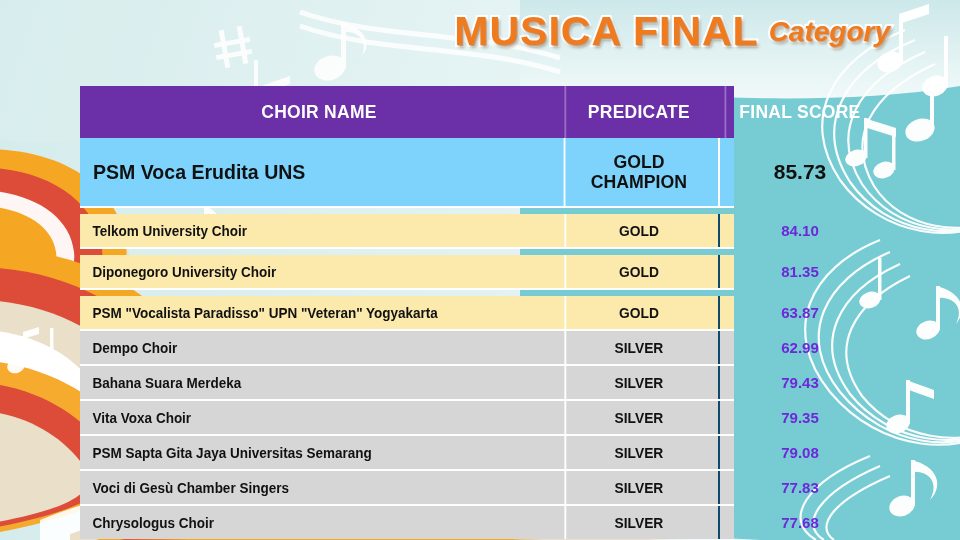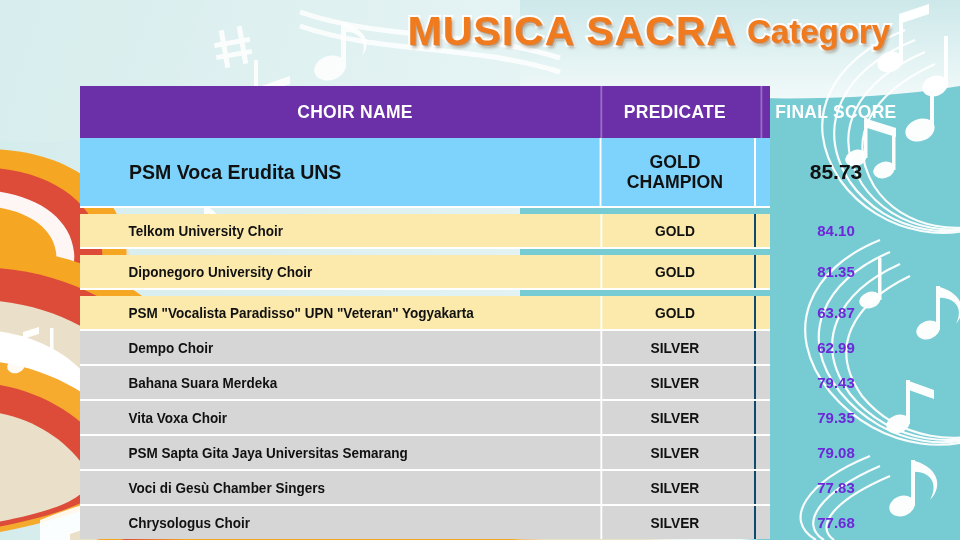--- a/index.html
+++ b/index.html
@@ -42,41 +42,41 @@
     text-shadow:
        1px 1px 0 rgba(120,60,0,0.25),
        2px 3px 3px rgba(90,50,10,0.35);
   }
   .title-main {
     font-size: 41px;
     font-weight: bold;
     letter-spacing: 1px;
   }
   .title-sub {
-    font-size: 33px;
+    font-size: 28px;
     font-weight: bold;
+    font-style: italic;
     margin-left: 10px;
     letter-spacing: 0px;
   }
 
   
   #table {
     position: absolute;
     left: 80px; top: 86px;
     width: 800px;
     z-index: 30;
     border-collapse: separate;
     border-spacing: 0;
   }
   .row {
     display: flex;
     width: 654px;
     align-items: stretch;
     border-bottom: 2px solid #ffffff;
-    padding-left: 36px;
   }
   .row:last-child { border-bottom: none; }
 
   .c-name   { width: 478px; flex: 0 0 478px; padding-left: 14px; box-sizing: border-box;
               display: flex; align-items: center; }
   .c-pred   { width: 160px; flex: 0 0 160px; display: flex; align-items: center;
               justify-content: center; text-align: center; border-left: 2px solid #ffffff;
               box-sizing: border-box;}
   .c-score  { width: 162px; flex: 0 0 162px; display: flex; align-items: center;
               justify-content: center; text-align: center; border-left: 2px solid #0c4a6e;
@@ -275,21 +275,21 @@
         <path d="M906,380 l28,10 l0,9 l-28,-10 Z"></path>
 
         <ellipse cx="902" cy="506" rx="13" ry="10" transform="rotate(-20 902 506)"></ellipse>
         <rect x="911" y="460" width="4" height="46"></rect>
         <path d="M911,460 C938,466 944,486 930,500 C940,482 928,470 911,472 Z"></path>
       </g>
     </g>
   </svg>
 
   <div id="title-block">
-    <span class="title-main">MUSICA SACRA</span><span class="title-sub">Category</span>
+    <span class="title-main">MUSICA FINAL</span><span class="title-sub">Category</span>
   </div>
 
   <div id="table">
 
     <div class="row header">
       <div class="c-name">CHOIR NAME</div>
       <div class="c-pred">PREDICATE</div>
       <div class="c-score">FINAL SCORE</div>
     </div>
 

